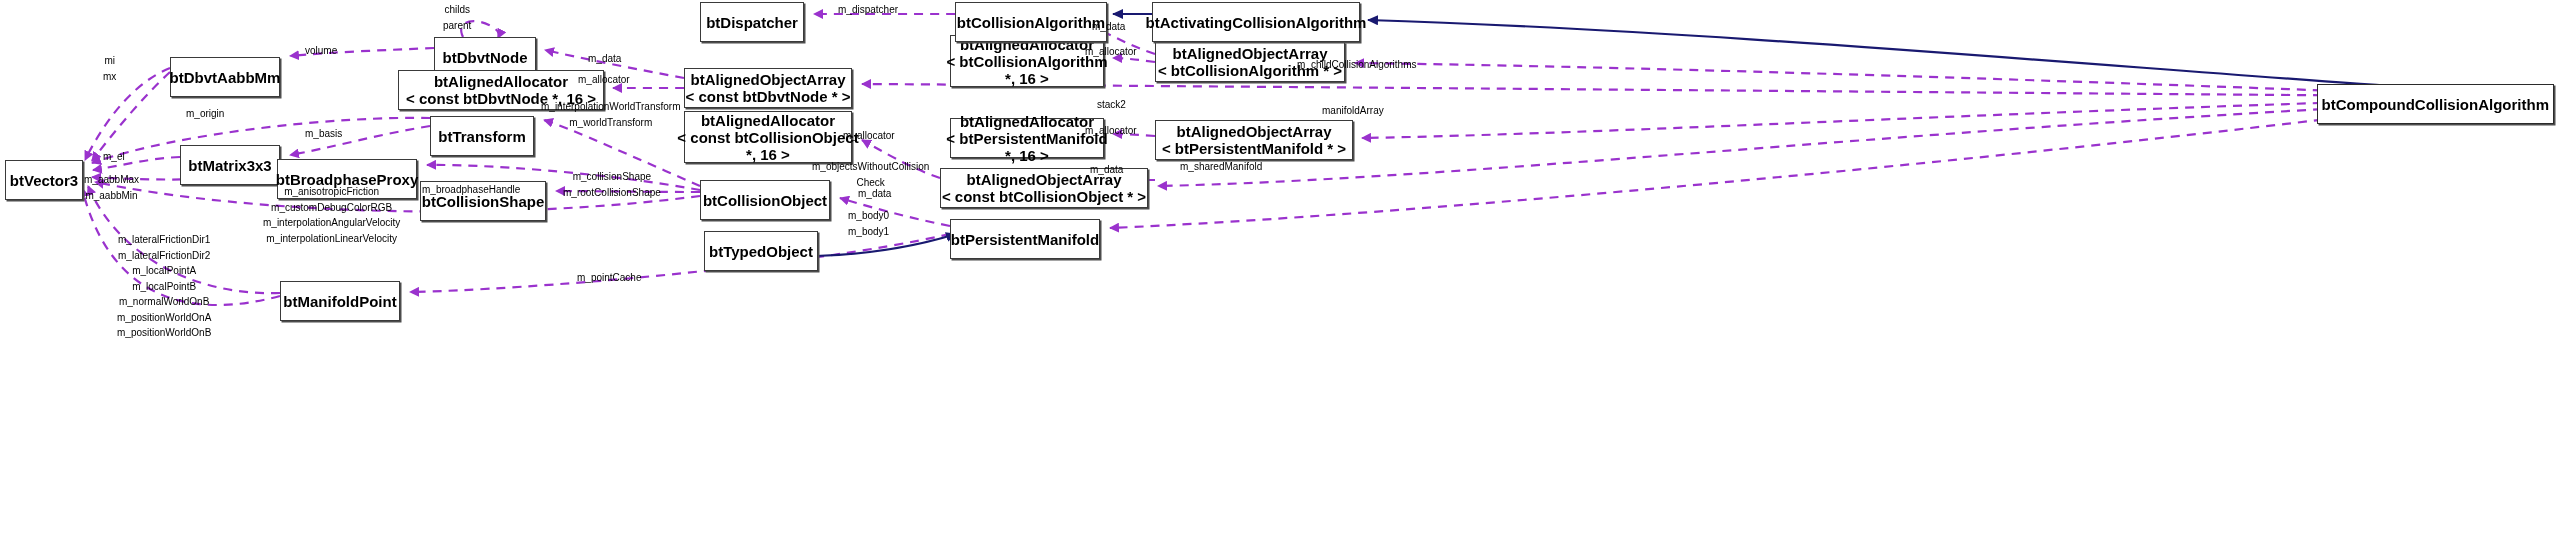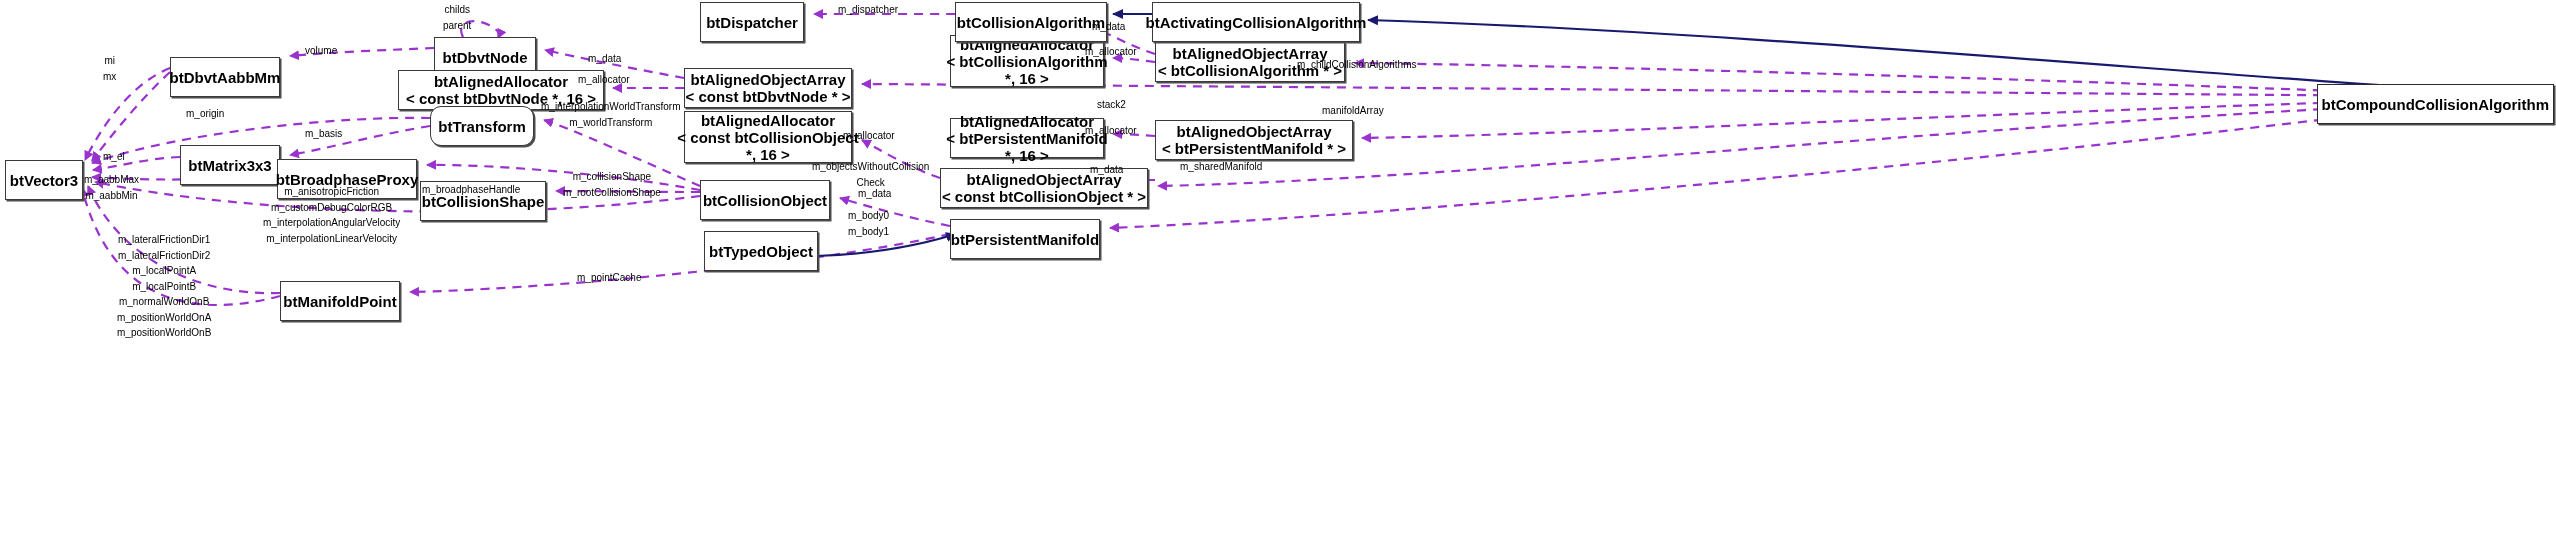--- a/index.html
+++ b/index.html
@@ -144,21 +144,21 @@
 
   <div id="nodes">
       <div class="node" style="left: 5px; top: 160px; width: 78px; height: 24px;"><span class="ln">btVector3</span></div>
       <div class="node" style="left: 170px; top: 57px; width: 110px; height: 24px;"><span class="ln">btDbvtAabbMm</span></div>
       <div class="node" style="left: 180px; top: 145px; width: 100px; height: 24px;"><span class="ln">btMatrix3x3</span></div>
       <div class="node" style="left: 277px; top: 159px; width: 140px; height: 24px;"><span class="ln">btBroadphaseProxy</span></div>
       <div class="node" style="left: 420px; top: 181px; width: 126px; height: 28px;"><span class="ln">btCollisionShape</span></div>
       <div class="node" style="left: 280px; top: 281px; width: 120px; height: 24px;"><span class="ln">btManifoldPoint</span></div>
       <div class="node" style="left: 434px; top: 37px; width: 102px; height: 24px;"><span class="ln">btDbvtNode</span></div>
       <div class="node" style="left: 398px; top: 70px; width: 206px; height: 38px;"><span class="ln">btAlignedAllocator</span><span class="ln">&lt; const btDbvtNode *, 16 &gt;</span></div>
-      <div class="node" style="left: 430px; top: 106px; width: 104px; height: 24px; border-radius: 11px;"><span class="ln">btTransform</span></div>
+      <div class="node" style="left: 430px; top: 116px; width: 104px; height: 24px;"><span class="ln">btTransform</span></div>
       <div class="node" style="left: 700px; top: 2px; width: 104px; height: 24px;"><span class="ln">btDispatcher</span></div>
       <div class="node" style="left: 684px; top: 68px; width: 168px; height: 38px;"><span class="ln">btAlignedObjectArray</span><span class="ln">&lt; const btDbvtNode * &gt;</span></div>
       <div class="node" style="left: 684px; top: 111px; width: 168px; height: 52px;"><span class="ln">btAlignedAllocator</span><span class="ln">&lt; const btCollisionObject</span><span class="ln">*, 16 &gt;</span></div>
       <div class="node" style="left: 700px; top: 180px; width: 130px; height: 24px;"><span class="ln">btCollisionObject</span></div>
       <div class="node" style="left: 704px; top: 231px; width: 114px; height: 24px;"><span class="ln">btTypedObject</span></div>
       <div class="node" style="left: 950px; top: 35px; width: 154px; height: 52px;"><span class="ln">btAlignedAllocator</span><span class="ln">&lt; btCollisionAlgorithm</span><span class="ln">*, 16 &gt;</span></div>
       <div class="node" style="left: 950px; top: 118px; width: 154px; height: 38px;"><span class="ln">btAlignedAllocator</span><span class="ln">&lt; btPersistentManifold</span><span class="ln">*, 16 &gt;</span></div>
       <div class="node" style="left: 940px; top: 168px; width: 208px; height: 38px;"><span class="ln">btAlignedObjectArray</span><span class="ln">&lt; const btCollisionObject * &gt;</span></div>
       <div class="node" style="left: 950px; top: 219px; width: 150px; height: 24px;"><span class="ln">btPersistentManifold</span></div>
       <div class="node" style="left: 955px; top: 2px; width: 152px; height: 24px;"><span class="ln">btCollisionAlgorithm</span></div>

